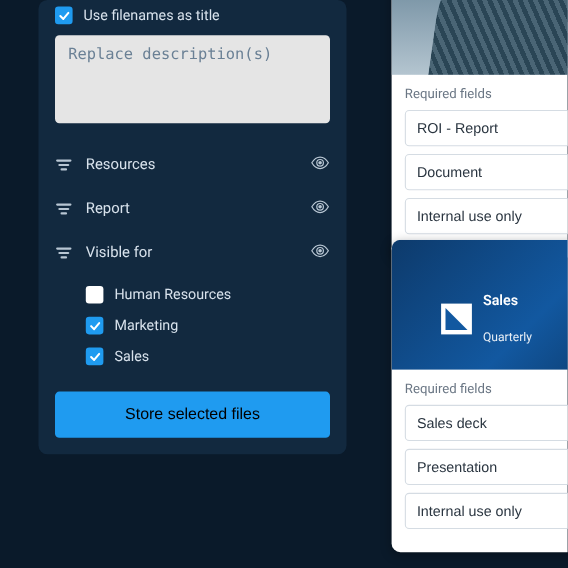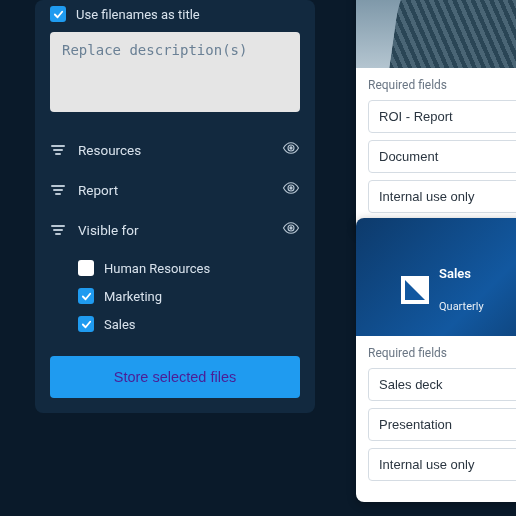--- a/index.html
+++ b/index.html
@@ -90,21 +90,21 @@
   .sub-checks {
     padding-left: 28px;
     padding-top: 4px;
     padding-bottom: 10px;
     text-align: center;
   }
   .sub-checks .checkbox-row { padding: 6px 0; }
   .store-btn {
     width: 100%;
     background: #1f9bf0;
-    color: #4c1d95;
+    color: #000000;
     border: none;
     border-radius: 4px;
     padding: 13px;
     font-size: 14.5px;
     font-weight: 500;
     cursor: pointer;
     margin-top: 8px;
   }
   .card {
     position: absolute;

